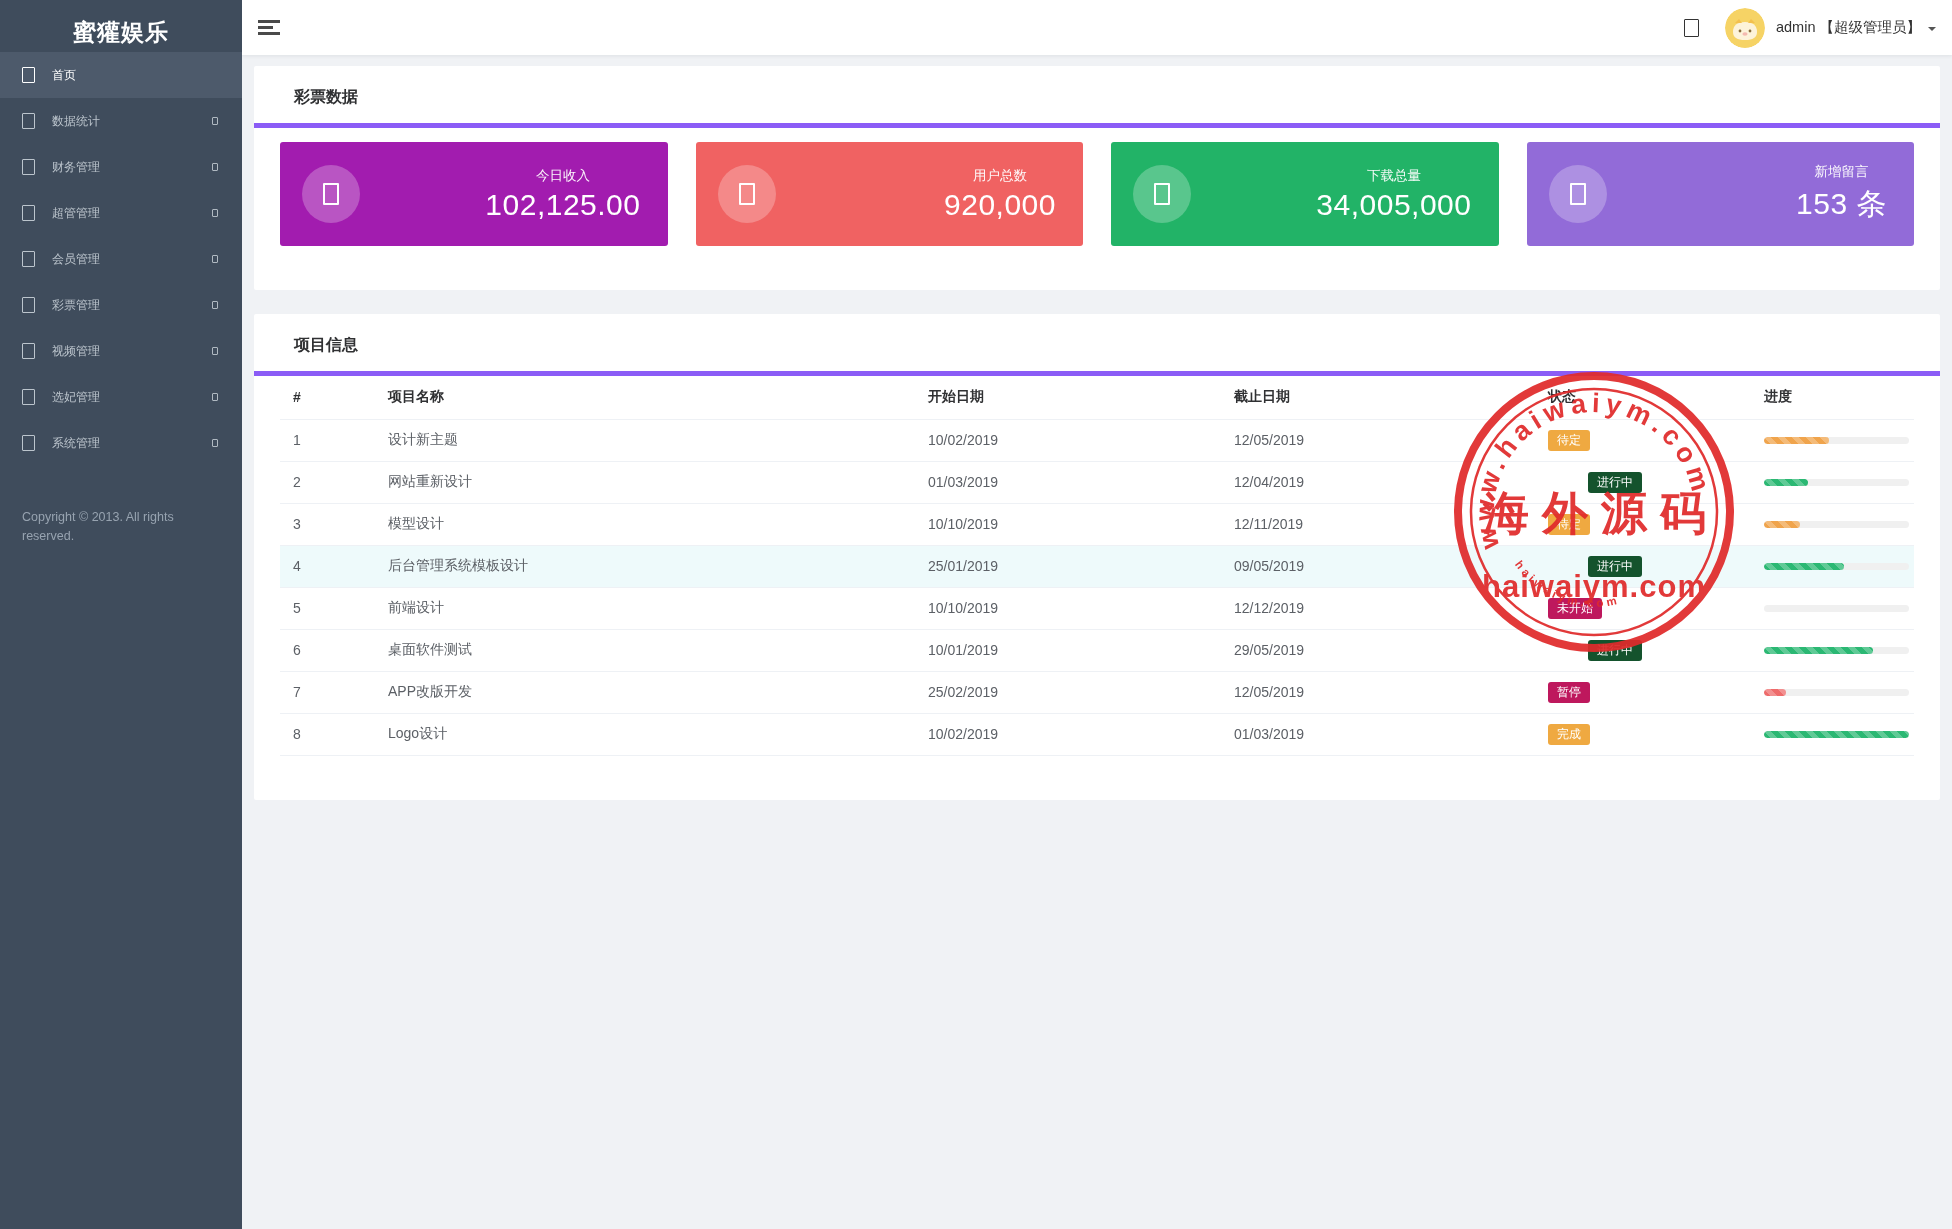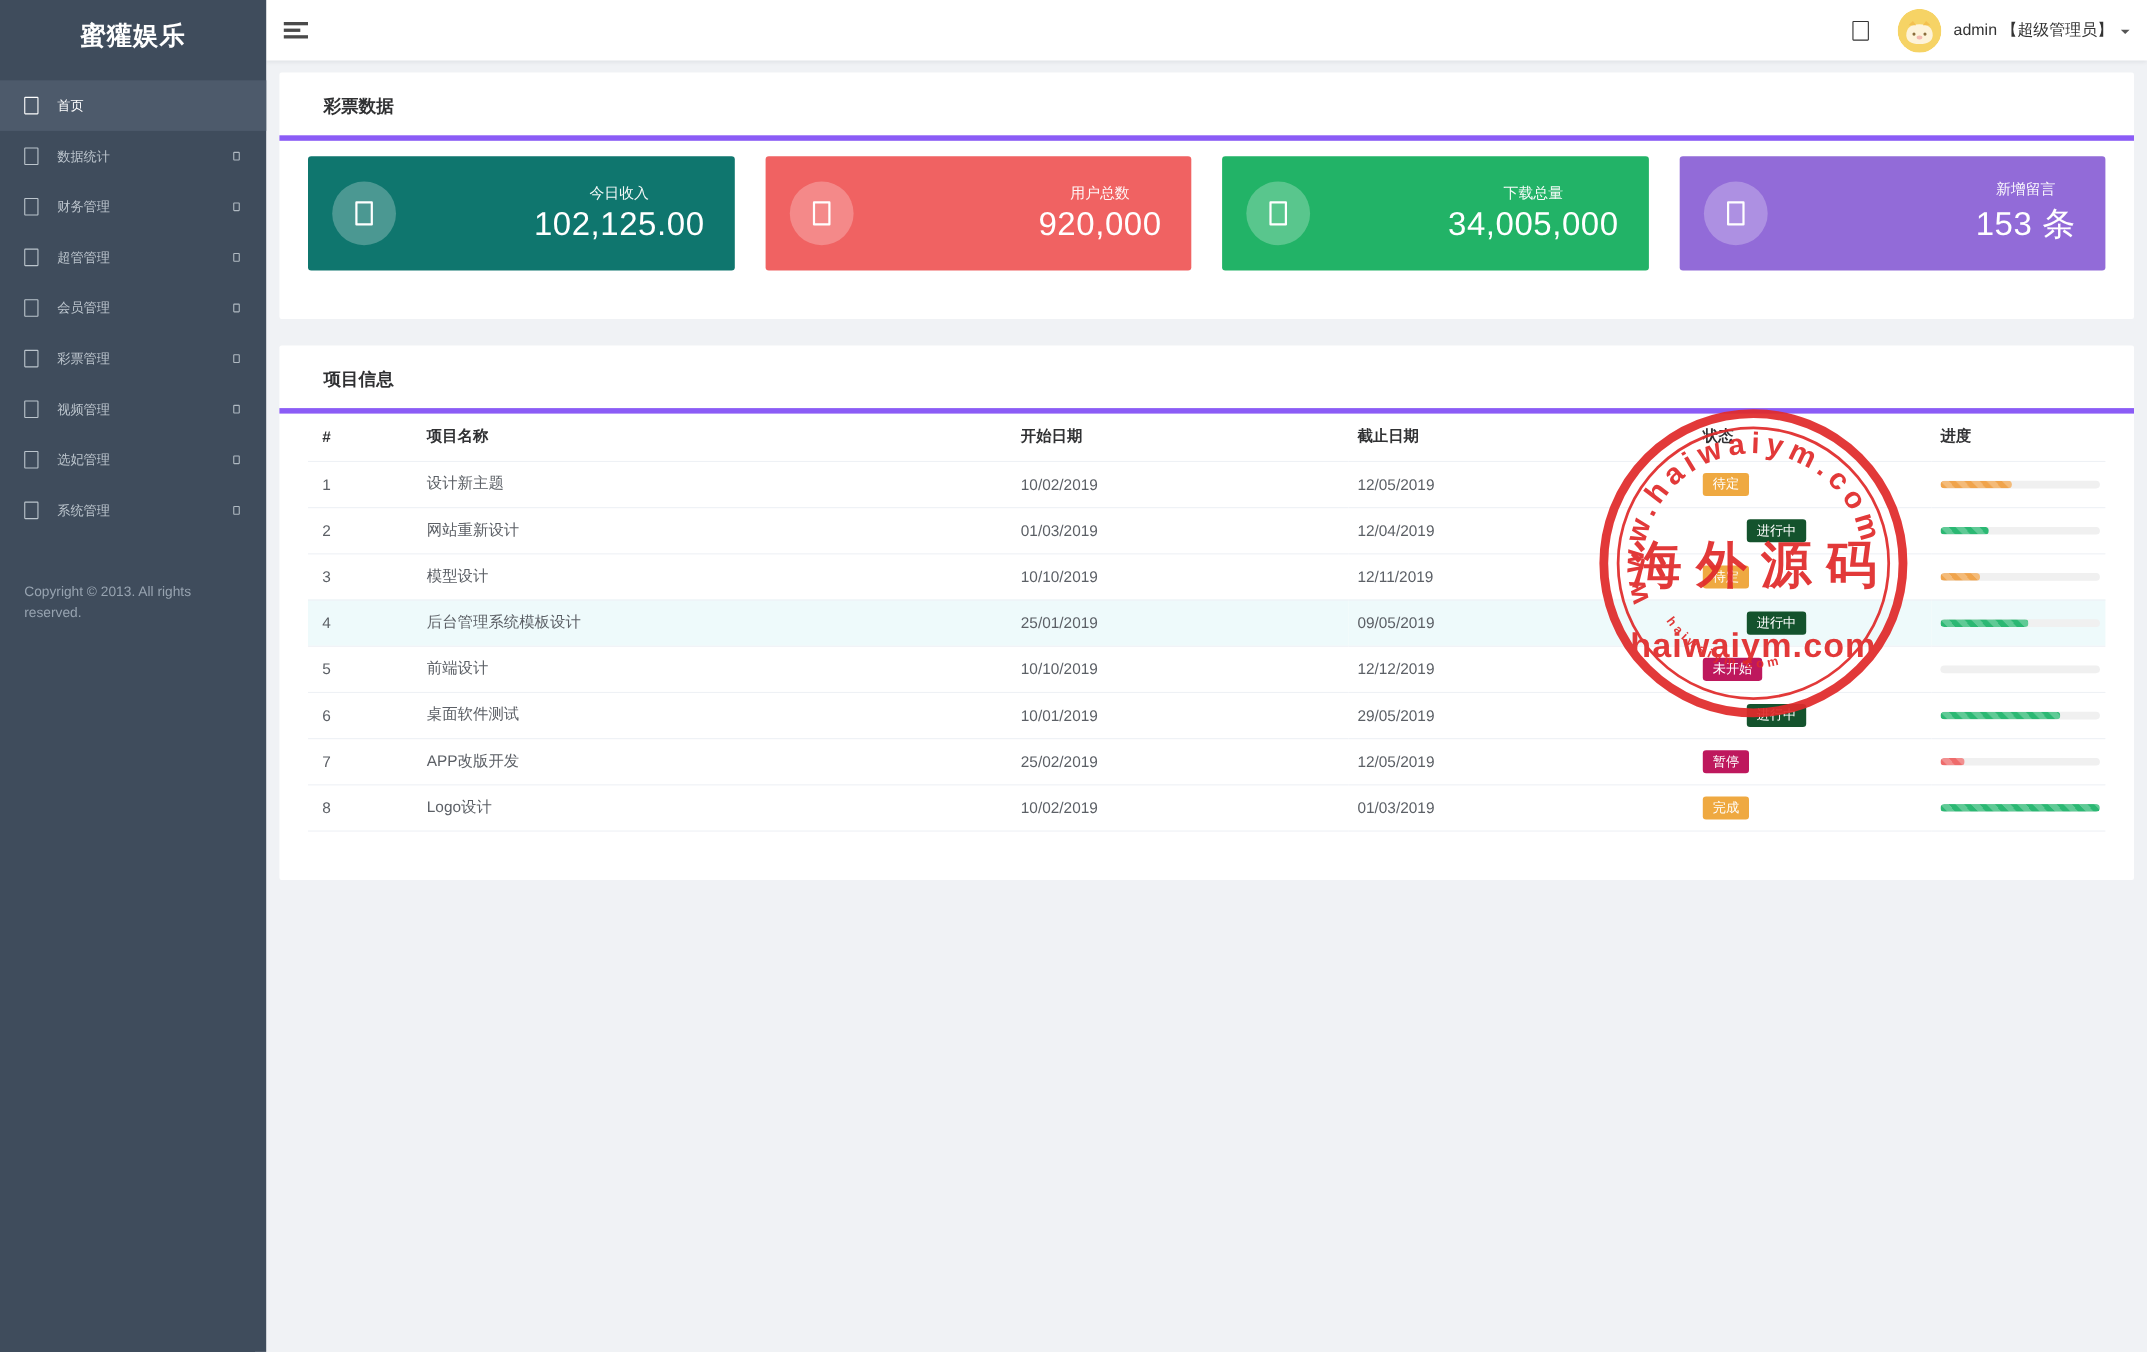--- a/index.html
+++ b/index.html
@@ -6,21 +6,21 @@
   html,body { width:1952px; height:1229px; overflow:hidden; }
   body {
     font-family:"Liberation Sans","DejaVu Sans",sans-serif;
     background:#f0f2f5; color:#333; position:relative; font-size:14px;
   }
   
   .tofu { display:inline-block; border:1.6px solid currentColor; border-radius:1px; }
 
   
   .sidebar { position:absolute; left:0; top:0; width:242px; height:1229px; background:#3f4c5c; z-index:10; }
-  .logo { height:73px; line-height:64px; text-align:center; color:#fff; font-size:23px; font-weight:bold; letter-spacing:1px; }
+  .logo { height:52px; line-height:64px; text-align:center; color:#fff; font-size:23px; font-weight:bold; letter-spacing:1px; }
   .nav-item { height:46px; display:flex; align-items:center; padding:0 24px 0 22px; color:#bcc5cd; cursor:pointer; }
   .nav-item.active { background:#4d5a6b; color:#fff; }
   .nav-item .ticon { width:13px; height:16px; color:inherit; }
   .nav-item .label { margin-left:17px; font-size:12px; flex:1; }
   .nav-item .chev { width:6px; height:8px; border-width:1.3px; opacity:.9; }
   .copyright { margin-top:42px; padding:0 20px 0 22px; color:#97a3b0; font-size:12.5px; line-height:1.55; width:200px; }
 
   
   .header { position:absolute; left:242px; top:0; right:0; height:55px; background:#fff;
             box-shadow:0 1px 4px rgba(0,21,41,.08); display:flex; align-items:center; z-index:5; }
@@ -159,21 +159,21 @@
 </header>
 
 <div class="main">
 
   <section class="panel">
     <div class="panel-head">
       <span class="panel-title">彩票数据</span>
     </div>
     <div class="panel-body">
       <div class="cards">
-        <div class="card" style="background: #0f766e;">
+        <div class="card" style="background: #a21caf;">
           <span class="card-iconwrap">
               <span class="tofu ticon"></span>
             </span>
           <span class="card-text">
             <div class="card-label">今日收入</div>
             <div class="card-value">102,125.00</div>
           </span>
         </div>
         <div class="card" style="background: rgb(240, 98, 98);">
           <span class="card-iconwrap">

